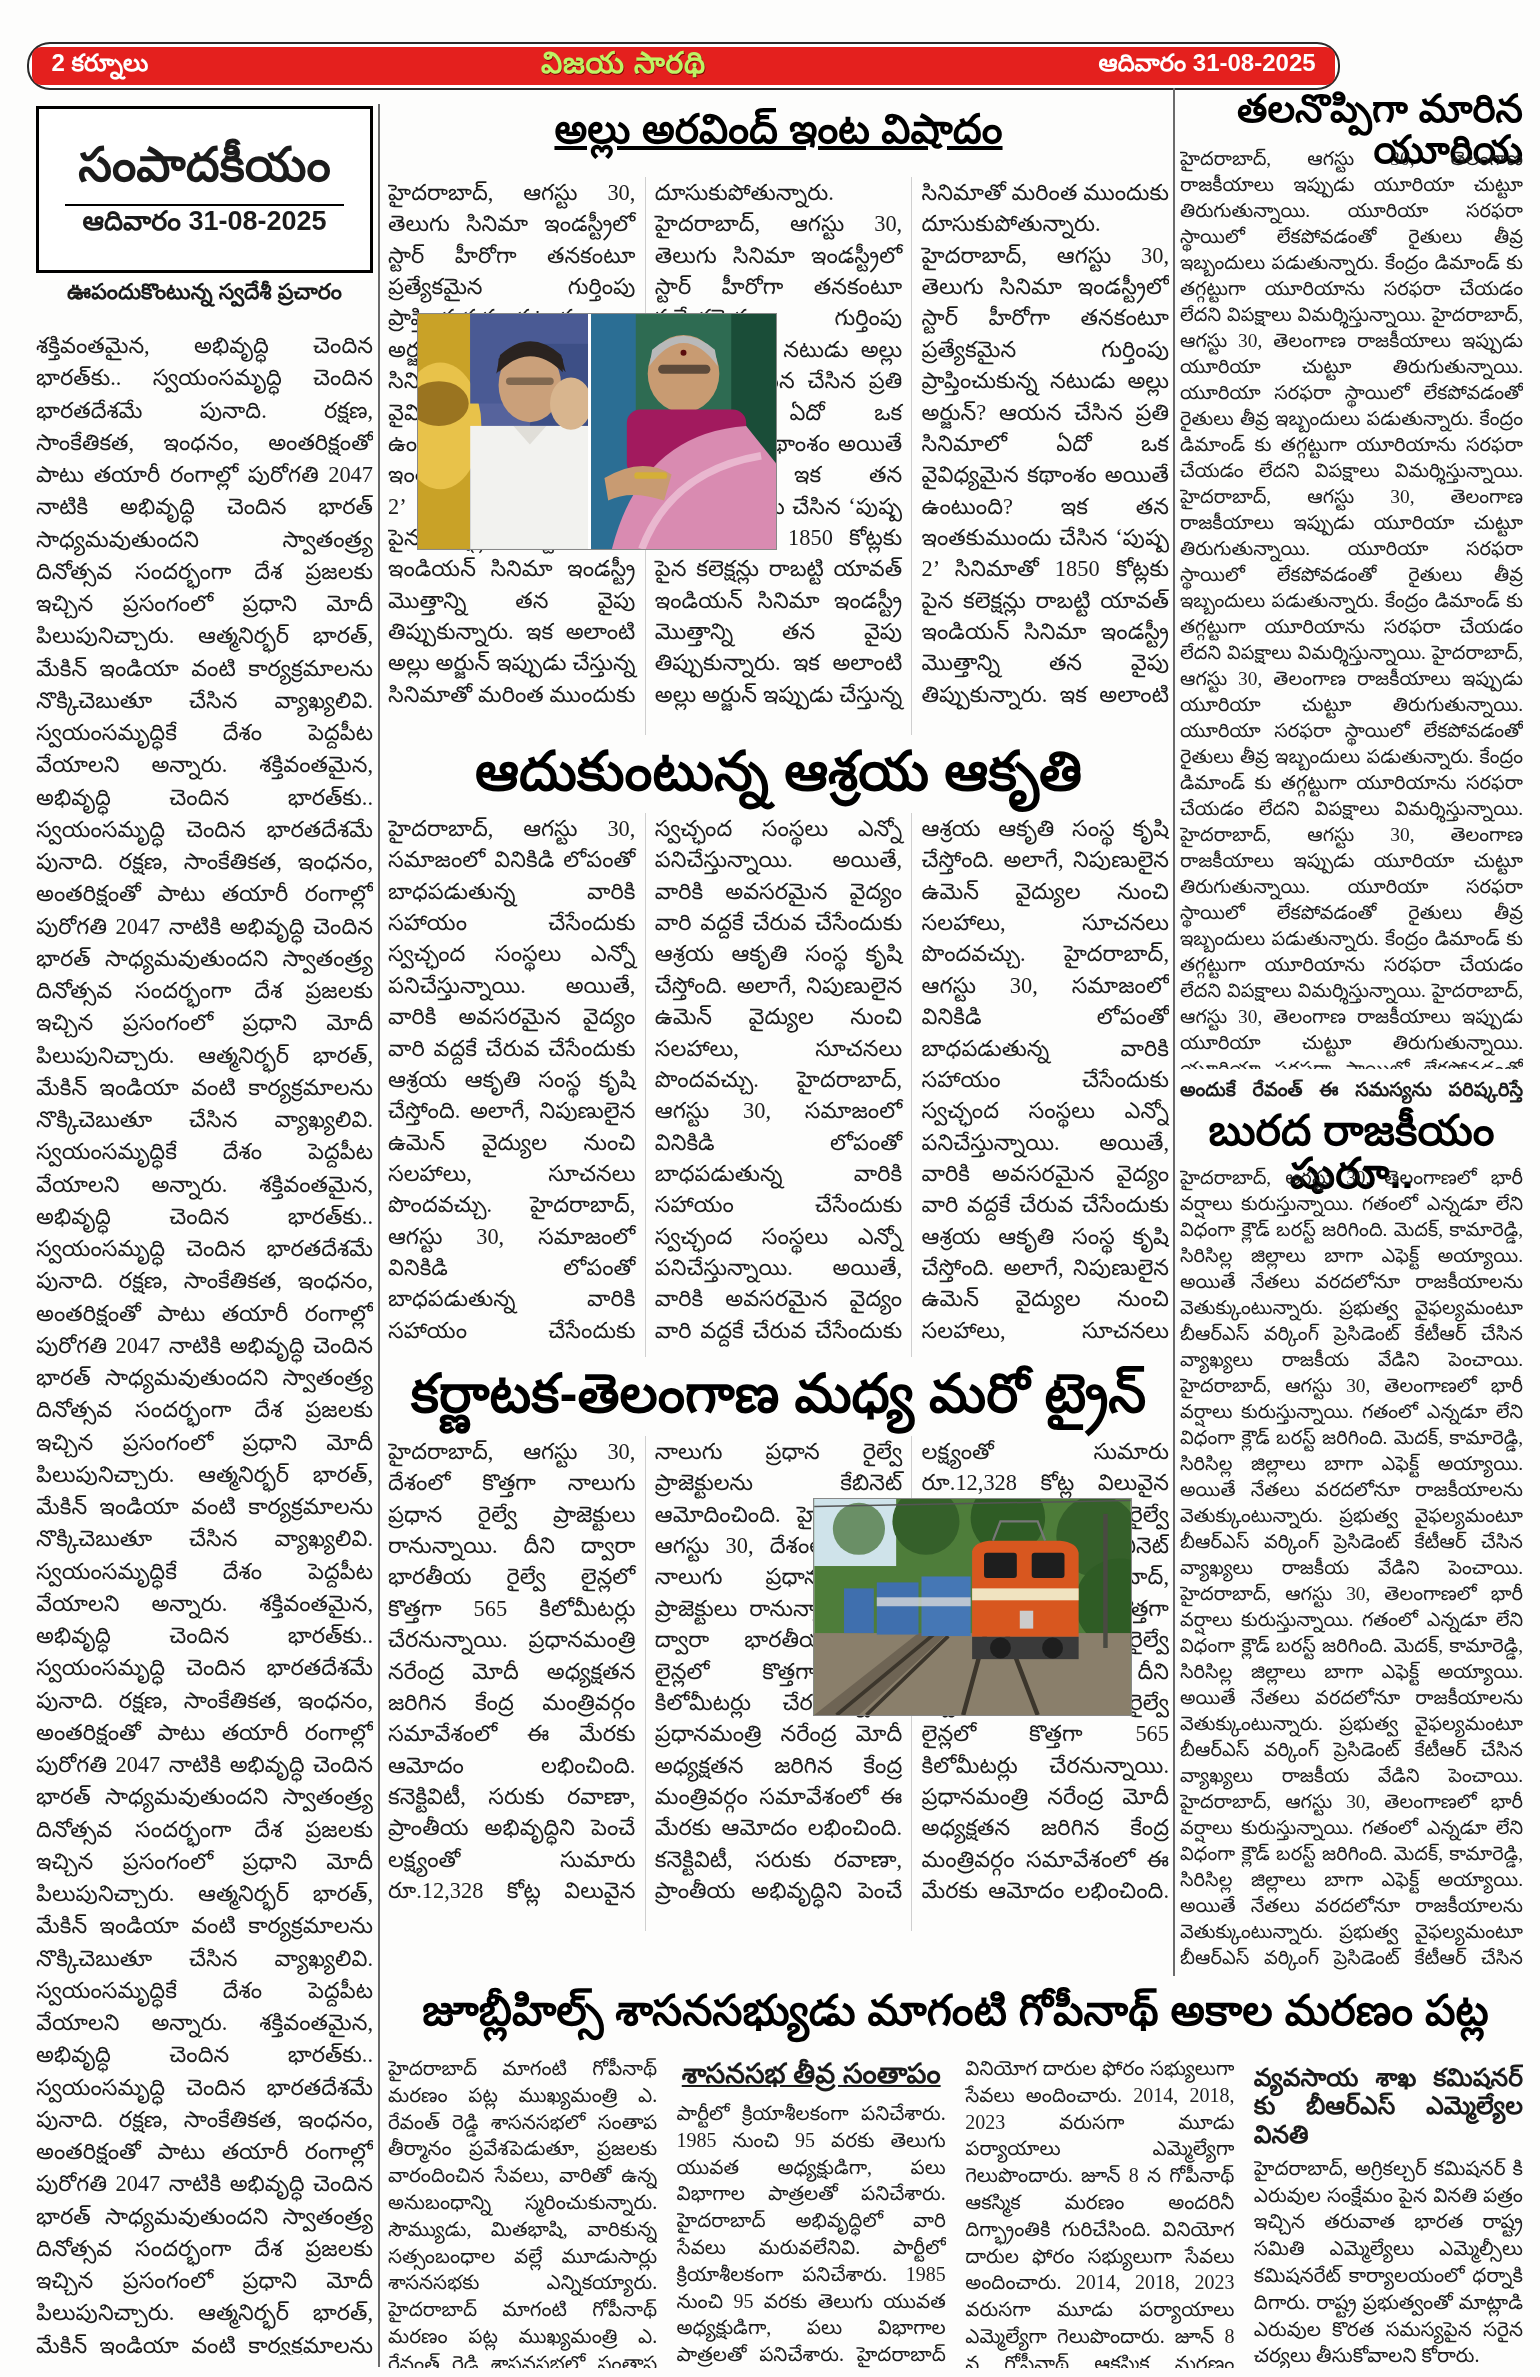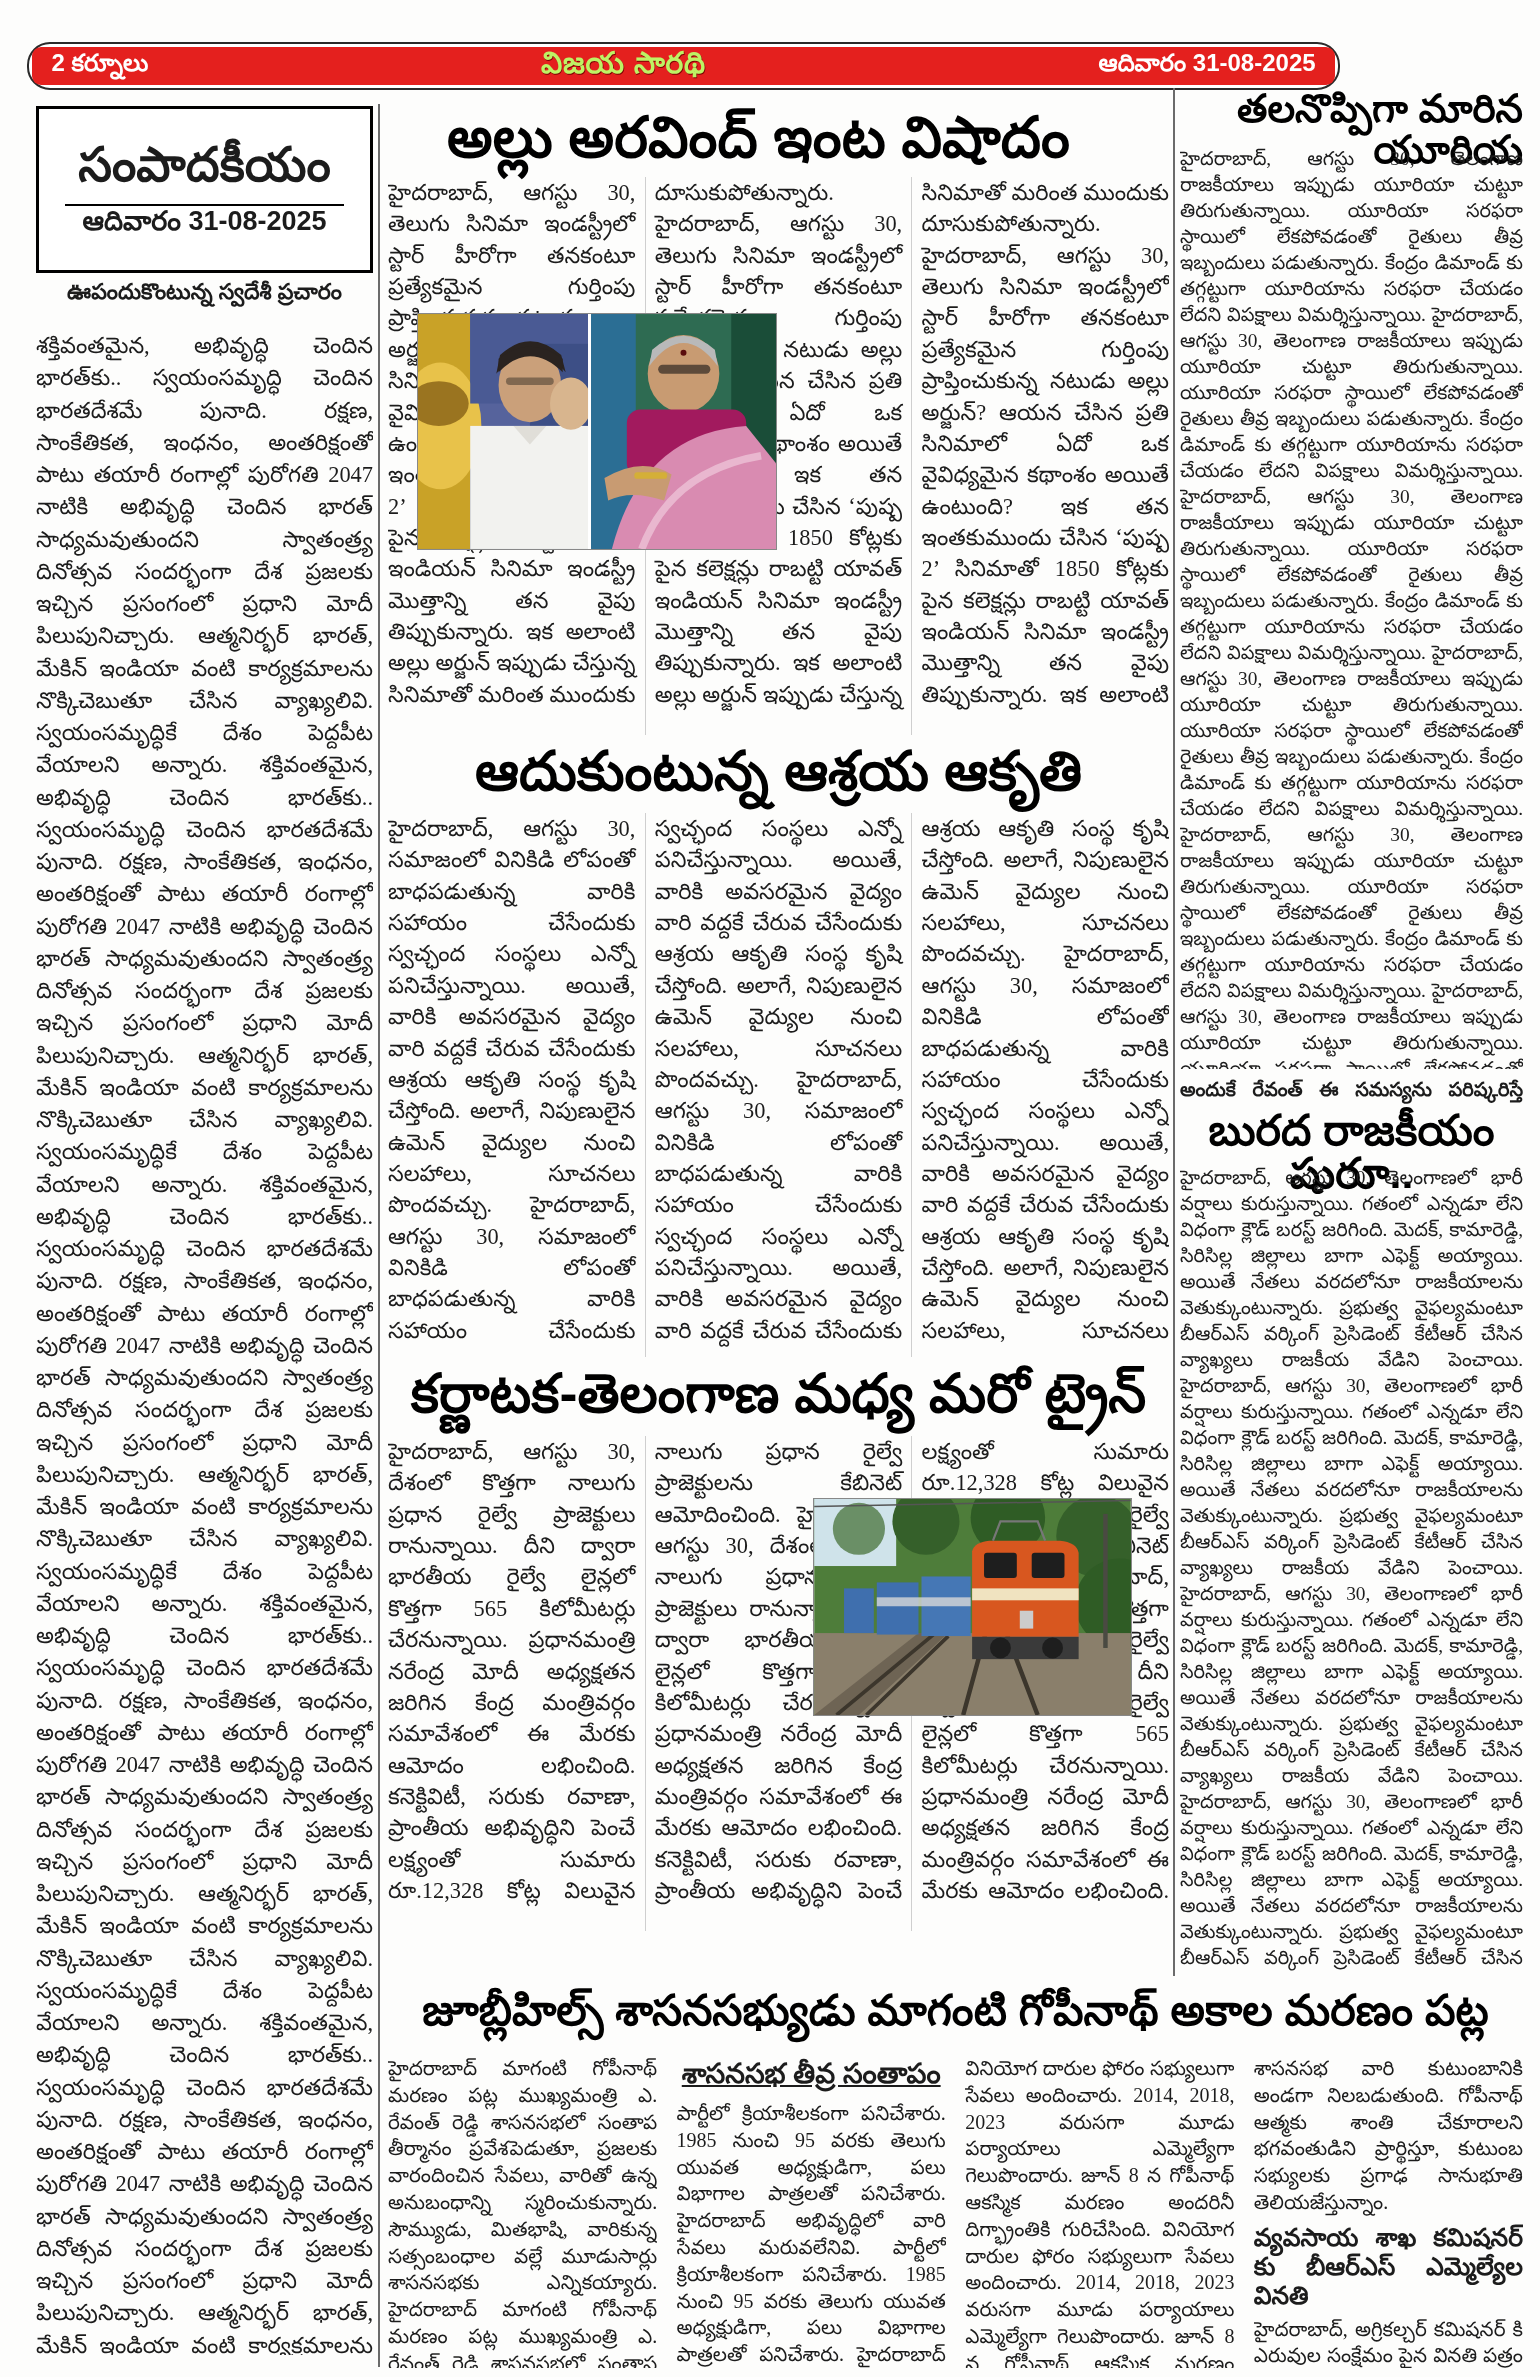--- a/index.html
+++ b/index.html
@@ -23,21 +23,21 @@
          padding:10.4px 7.5px 9px;background:#fff;}
   .edtitle{font-size:48px;font-weight:bold;font-family:"Liberation Serif", serif;}
   .edrule{width:88%;height:2.2px;background:#000;}
   .eddate{font-size:27px;font-weight:bold;font-family:"Liberation Sans", sans-serif;}
   .edheadline{left:36px;top:280px;width:337px;font-size:22px;line-height:1.1;font-weight:bold;
               text-align:center;font-family:"Liberation Sans", sans-serif;}
   .edbody{left:36px;top:330px;width:337px;height:2025px;overflow:hidden;font-size:22.4px;
           line-height:1.44;text-align:justify;}
   
   .h-big{font-weight:bold;text-align:center;font-family:"Liberation Sans", sans-serif;color:#000;}
-  .hl-allu{left:368px;top:109px;width:781px;font-size:57px;line-height:1.0;}
+  .hl-allu{left:388px;top:109px;width:781px;font-size:41px;line-height:1.0;text-decoration:underline;}
   .hl-ashraya{left:388px;top:744px;width:781px;font-size:55px;line-height:1.0;}
   .hl-train{left:388px;top:1366px;width:781px;font-size:54px;line-height:1.0;}
   .hl-urea{left:1180px;top:89px;width:343px;font-size:39px;line-height:1.05;text-align:right;}
   .hl-burada{left:1180px;top:1109px;width:343px;font-size:43px;line-height:1.0;}
   .hl-gopinath{left:388px;top:1988px;width:1135px;font-size:43px;line-height:1.05;}
   
   .cols3{column-count:3;column-gap:19.4px;column-rule:0.7px solid #cfcfcf;}
   .body-block{overflow:hidden;font-size:22.4px;line-height:1.40;text-align:justify;}
   .rc-block{overflow:hidden;font-size:19.4px;line-height:1.34;text-align:justify;}
   .tailline{font-weight:bold;}
@@ -151,20 +151,19 @@
 
   <div class="abs h-big hl-gopinath">జూబ్లీహిల్స్ శాసనసభ్యుడు మాగంటి గోపీనాథ్ అకాల మరణం పట్ల</div>
   <div class="gp-cols abs">
     <div class="gp-col">హైదరాబాద్ మాగంటి గోపీనాథ్ మరణం పట్ల ముఖ్యమంత్రి ఎ. రేవంత్ రెడ్డి శాసనసభలో సంతాప తీర్మానం ప్రవేశపెడుతూ, ప్రజలకు వారందించిన సేవలు, వారితో ఉన్న అనుబంధాన్ని స్మరించుకున్నారు. సౌమ్యుడు, మితభాషి, వారికున్న సత్సంబంధాల వల్లే మూడుసార్లు శాసనసభకు ఎన్నికయ్యారు. హైదరాబాద్ మాగంటి గోపీనాథ్ మరణం పట్ల ముఖ్యమంత్రి ఎ. రేవంత్ రెడ్డి శాసనసభలో సంతాప తీర్మానం ప్రవేశపెడుతూ, ప్రజలకు వారందించిన సేవలు, వారితో ఉన్న అనుబంధాన్ని స్మరించుకున్నారు. సౌమ్యుడు, మితభాషి, వారికున్న సత్సంబంధాల వల్లే మూడుసార్లు శాసనసభకు ఎన్నికయ్యారు.</div>
     <div class="gp-col">
       <div class="gp-subhead">శాసనసభ తీవ్ర సంతాపం</div>
       <span>పార్టీలో క్రియాశీలకంగా పనిచేశారు. 1985 నుంచి 95 వరకు తెలుగు యువత అధ్యక్షుడిగా, పలు విభాగాల పాత్రలతో పనిచేశారు. హైదరాబాద్ అభివృద్ధిలో వారి సేవలు మరువలేనివి. పార్టీలో క్రియాశీలకంగా పనిచేశారు. 1985 నుంచి 95 వరకు తెలుగు యువత అధ్యక్షుడిగా, పలు విభాగాల పాత్రలతో పనిచేశారు. హైదరాబాద్ అభివృద్ధిలో వారి సేవలు మరువలేనివి. పార్టీలో క్రియాశీలకంగా పనిచేశారు. 1985 నుంచి 95 వరకు తెలుగు యువత అధ్యక్షుడిగా, పలు విభాగాల పాత్రలతో పనిచేశారు. హైదరాబాద్ అభివృద్ధిలో వారి సేవలు మరువలేనివి.</span>
     </div>
     <div class="gp-col">వినియోగ దారుల ఫోరం సభ్యులుగా సేవలు అందించారు. 2014, 2018, 2023 వరుసగా మూడు పర్యాయాలు ఎమ్మెల్యేగా గెలుపొందారు. జూన్ 8 న గోపీనాథ్ ఆకస్మిక మరణం అందరినీ దిగ్భ్రాంతికి గురిచేసింది. వినియోగ దారుల ఫోరం సభ్యులుగా సేవలు అందించారు. 2014, 2018, 2023 వరుసగా మూడు పర్యాయాలు ఎమ్మెల్యేగా గెలుపొందారు. జూన్ 8 న గోపీనాథ్ ఆకస్మిక మరణం అందరినీ దిగ్భ్రాంతికి గురిచేసింది. వినియోగ దారుల ఫోరం సభ్యులుగా సేవలు అందించారు. 2014, 2018, 2023 వరుసగా మూడు పర్యాయాలు ఎమ్మెల్యేగా గెలుపొందారు. జూన్ 8 న గోపీనాథ్ ఆకస్మిక మరణం అందరినీ దిగ్భ్రాంతికి గురిచేసింది.</div>
     <div class="gp-col">
-      <span>శాసనసభ వారి కుటుంబానికి అండగా నిలబడుతుంది. గోపీనాథ్ ఆత్మకు శాంతి చేకూరాలని భగవంతుడిని ప్రార్థిస్తూ, కుటుంబ సభ్యులకు ప్రగాఢ సానుభూతి తెలియజేస్తున్నాం.</span>
       <div class="vy-subhead">వ్యవసాయ శాఖ కమిషనర్ కు బీఆర్ఎస్ ఎమ్మెల్యేల వినతి</div>
       <span>హైదరాబాద్, అగ్రికల్చర్ కమిషనర్ కి ఎరువుల సంక్షేమం పైన వినతి పత్రం ఇచ్చిన తరువాత భారత రాష్ట్ర సమితి ఎమ్మెల్యేలు ఎమ్మెల్సీలు కమిషనరేట్ కార్యాలయంలో ధర్నాకి దిగారు. రాష్ట్ర ప్రభుత్వంతో మాట్లాడి ఎరువుల కొరత సమస్యపైన సరైన చర్యలు తీసుకోవాలని కోరారు.</span>
     </div>
   </div>
 
 </div>
 
 
 </body></html>

